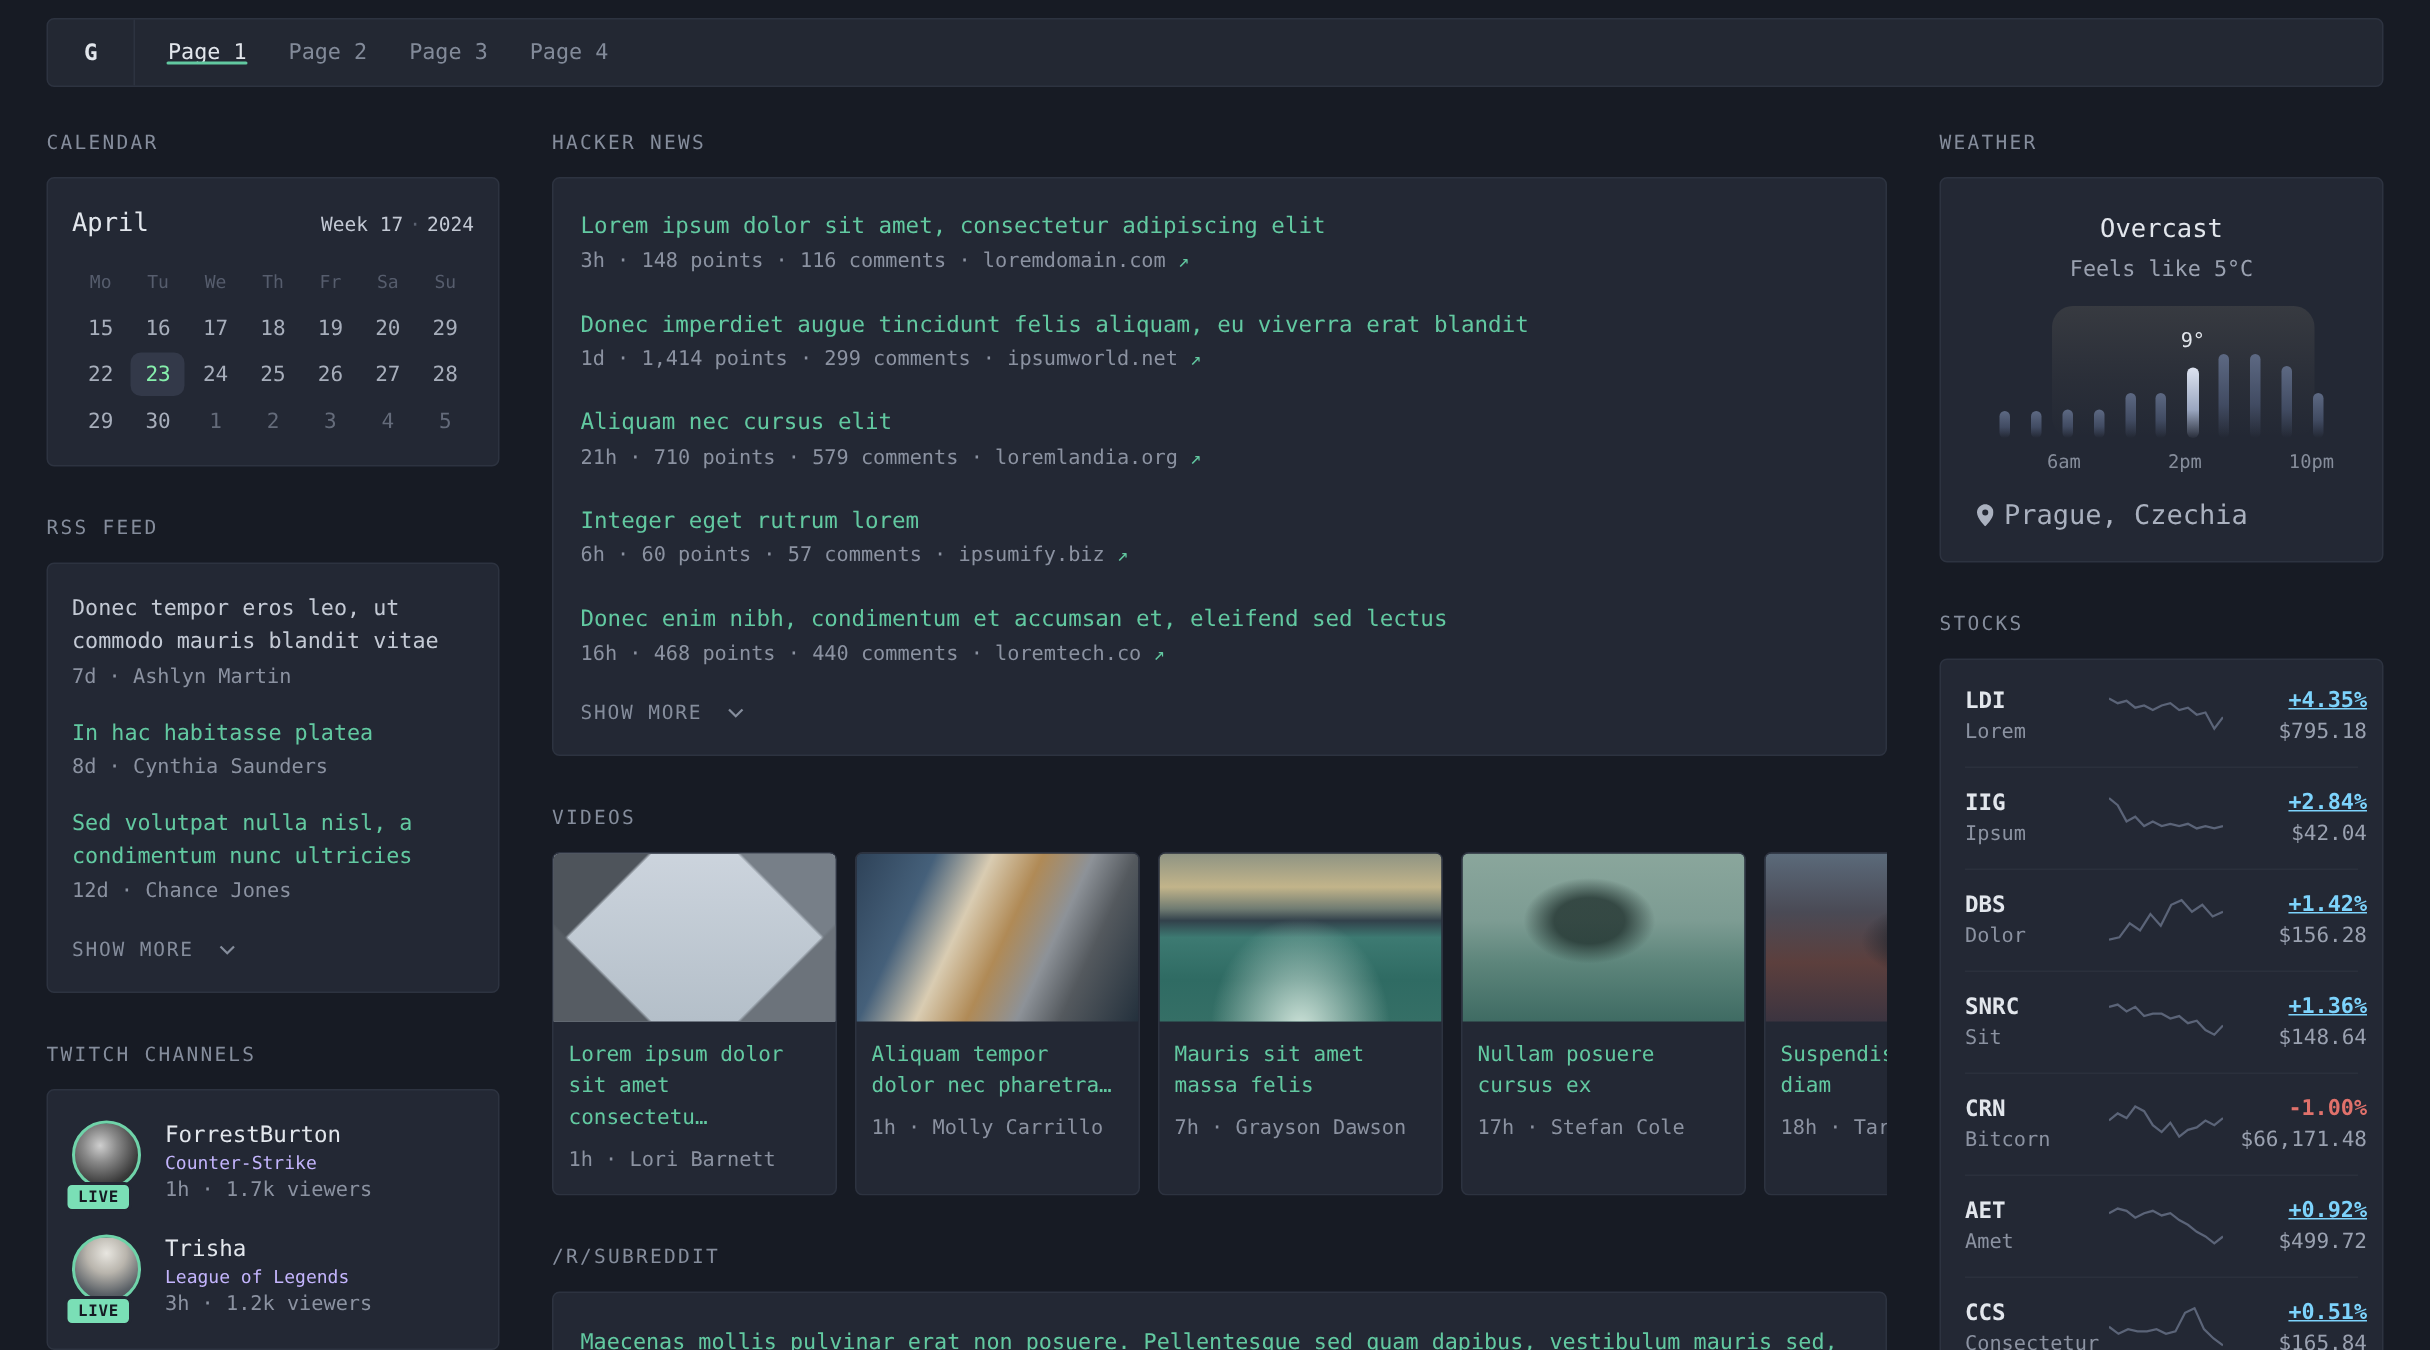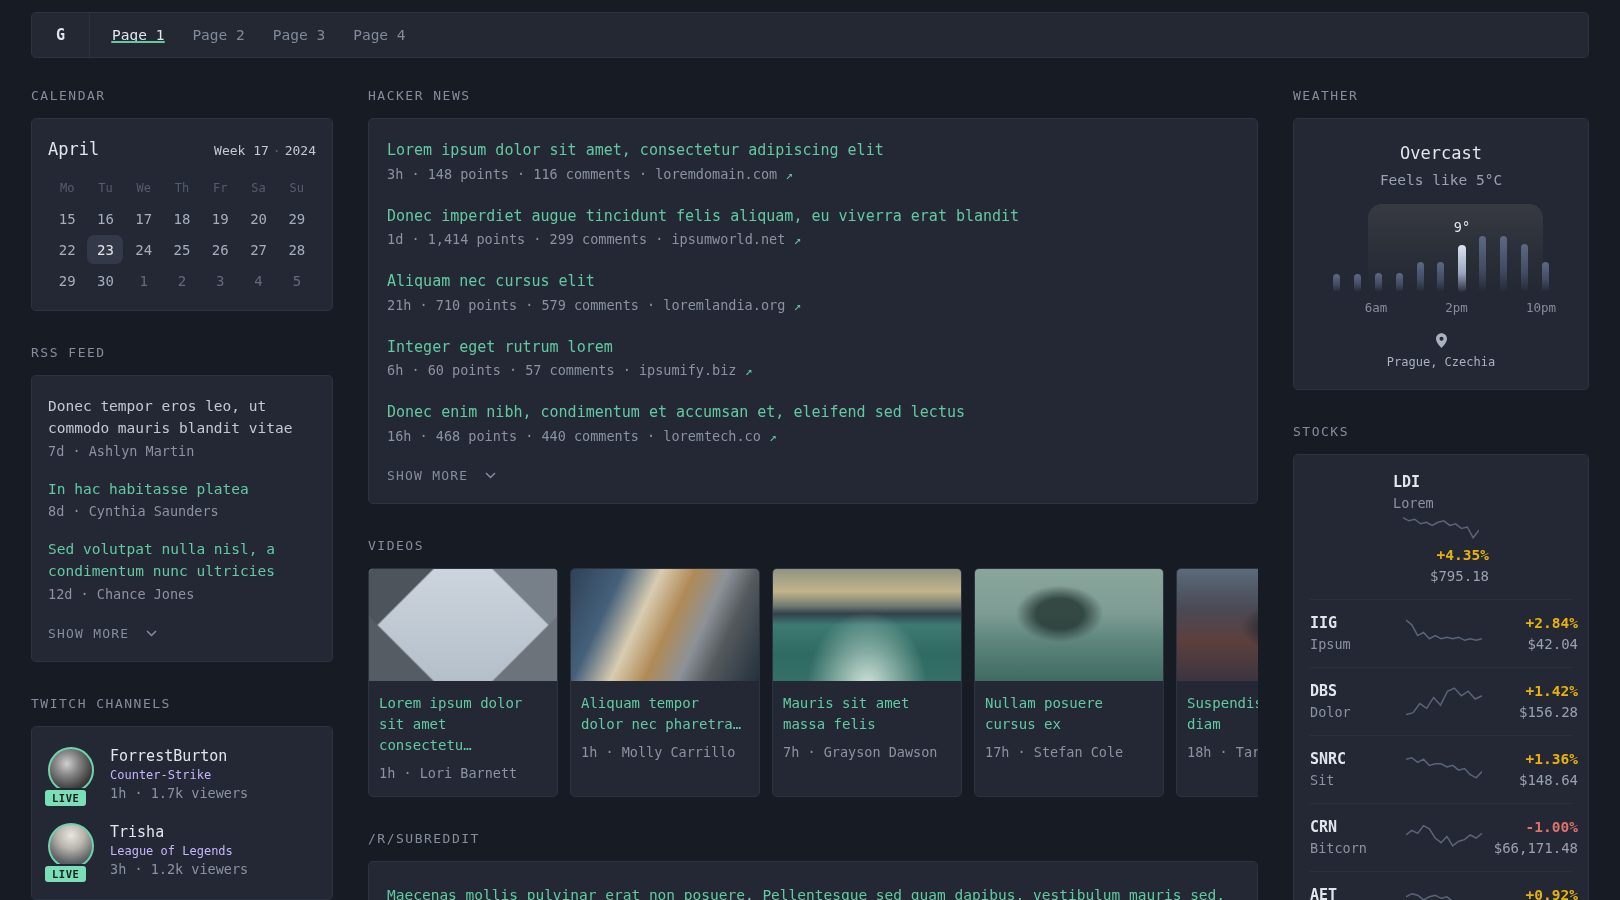--- a/index.html
+++ b/index.html
@@ -67,21 +67,21 @@
   .cal-grid { margin-top:8px; }
   .cal-cell {
     height:31px; display:flex; align-items:center; justify-content:center;
     font-size:14px; color:#a7aebb;
   }
   .cal-cell.muted { color:#646b7a; }
   .cal-cell .d {
     min-width:36px; height:29px; display:flex; align-items:center; justify-content:center;
     border-radius:7px;
   }
-  .cal-cell.selected .d { background:#333949; color:#e5e5e5; }
+  .cal-cell.selected .d { background:#333949; color:#86efac; }
 
   
   .list-panel { padding:20px 16px; }
   .feed-item { margin-bottom:20px; }
   .feed-title {
     font-size:14.5px; line-height:1.5; color:#62c9a1; cursor:pointer;
     white-space:pre-line;
   }
   .feed-title.muted { color:#c3c9d4; }
   .feed-meta { font-size:13.5px; color:#8b92a1; margin-top:3px; }
@@ -179,39 +179,39 @@
     background:linear-gradient(180deg,#dde3f0 0%, #9aa6c0 60%, rgba(154,166,192,0.05) 100%);
   }
   .wx-now-temp {
     position:absolute; left:50%; transform:translateX(-50%);
     font-size:13.5px; color:#e2e6ec; white-space:nowrap;
   }
   .wx-hours { display:flex; width:230px; margin:8px auto 0; }
   .wx-hour { flex:1; font-size:12.5px; color:#868d9b; text-align:center; }
   .wx-loc {
     margin-top:18px; display:flex; align-items:center; gap:7px;
-    font-size:12px; color:#aab1bf;flex-direction:column;
+    font-size:18px; color:#aab1bf;
   }
   .wx-loc svg { fill:#aab1bf; }
 
   
   .stocks-panel { padding:4px 16px 0; }
   .stock-row {
     display:flex; align-items:center; padding:14px 0 15px; cursor:pointer;
     border-top:1px solid #2b303c;
   }
-  .stock-row:first-child { border-top:none;flex-direction:column; }
+  .stock-row:first-child { border-top:none; }
   .stock-left { width:96px; flex:none; }
   .stock-sym { font-size:15px; font-weight:bold; color:#e2e6ec; }
   .stock-name { font-size:13.5px; color:#8b92a1; margin-top:4px; }
   .stock-spark { flex:1; display:flex; justify-content:center; }
   .stock-spark svg { stroke:#5b6478; fill:none; }
   .stock-right { width:96px; flex:none; text-align:right; }
   .stock-chg { font-size:14.5px; font-weight:bold; }
-  .stock-chg.up { color:#eab308; }
+  .stock-chg.up { color:#7dd3fc;text-decoration:underline; }
   .stock-chg.down { color:#e0716b; }
   .stock-price { font-size:14px; color:#9aa1b0; margin-top:5px; }
 </style>
 </head>
 <body>
 
 <div class="app">
 
   <header class="topbar">
     <div class="logo-box">G</div>

